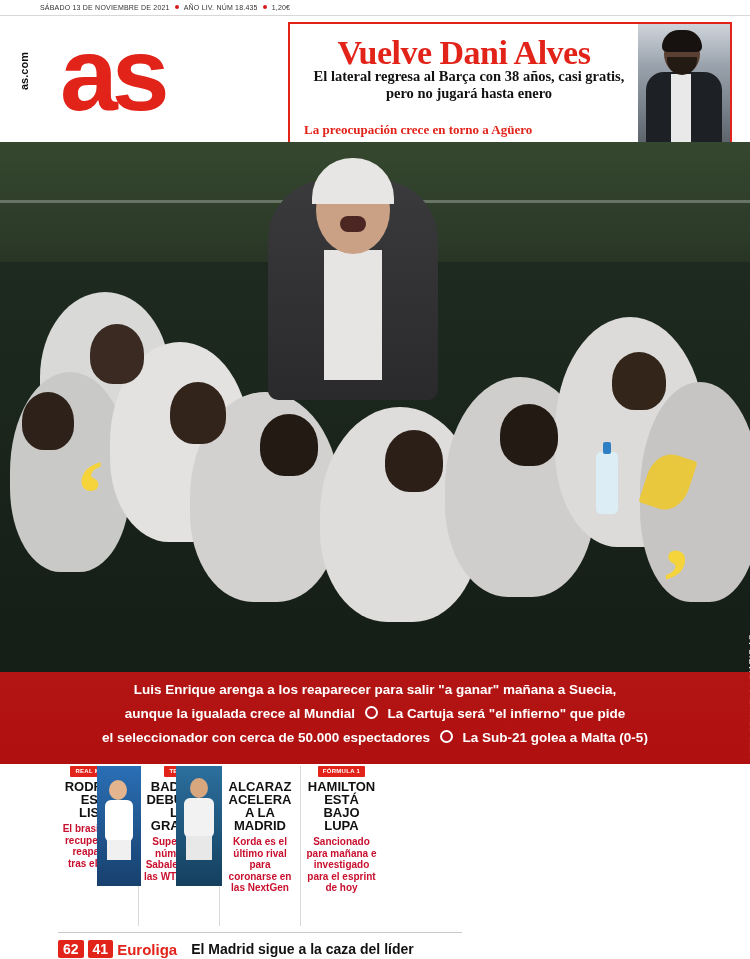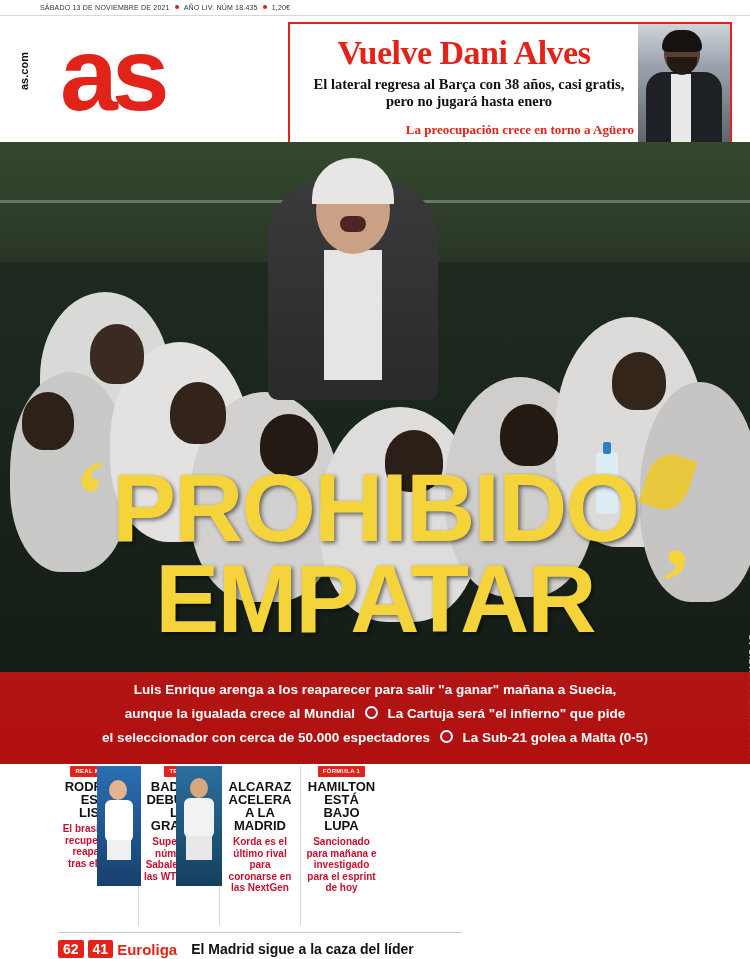--- a/index.html
+++ b/index.html
@@ -63,25 +63,25 @@
     position:absolute;left:8px;top:48px;width:76px;height:72px;background:#1d2024;border-radius:18px 18px 0 0;
   }
   .promo-photo .shirt{
     position:absolute;left:33px;top:50px;width:20px;height:70px;background:#e9e9ea;
   }
   .promo-title{
     position:absolute;left:0;top:10px;width:348px;text-align:center;
     font-size:34px;font-weight:bold;color:#e2231a;letter-spacing:-.5px;
   }
   .promo-sub{
-    position:absolute;left:14px;top:52px;width:330px;text-align:center;
+    position:absolute;left:14px;top:44px;width:330px;text-align:center;
     font-size:14.5px;font-weight:bold;color:#111;line-height:17px;
   }
   .promo-foot{
-    position:absolute;left:14px;top:98px;width:330px;text-align:right;
+    position:absolute;left:14px;top:98px;width:330px;text-align:left;
     font-size:13px;font-weight:bold;color:#e2231a;
   }
 
   
   .photo{
     position:absolute;left:0;top:142px;width:750px;height:622px;
     overflow:hidden;
     background:#2b3a2e;
   }
   .pitch{
@@ -260,24 +260,20 @@
     <div class="coach-head"></div>
     <div class="coach-hair"></div>
     <div class="coach-mouth"></div>
 
     <div class="bottle"></div>
     <div class="banana"></div>
 
     <div class="quote-open">‘</div>
     <div class="quote-close">’</div>
 
-    <div class="headline-wrap">
-      <div class="hl1">PROHIBIDO</div>
-      <div class="hl2">EMPATAR</div>
-    </div>
 
     <div class="byline">JESÚS ÁLVAREZ ORIHUELA / DIARIO AS</div>
   </div>
 
   <div class="band">
     <div>Luis Enrique arenga a los reaparecer para salir "a ganar" mañana a Suecia,</div>
     <div>
       <span>aunque la igualada crece al Mundial</span>
       <span class="dot"></span>
       <span>La Cartuja será "el infierno" que pide</span>

